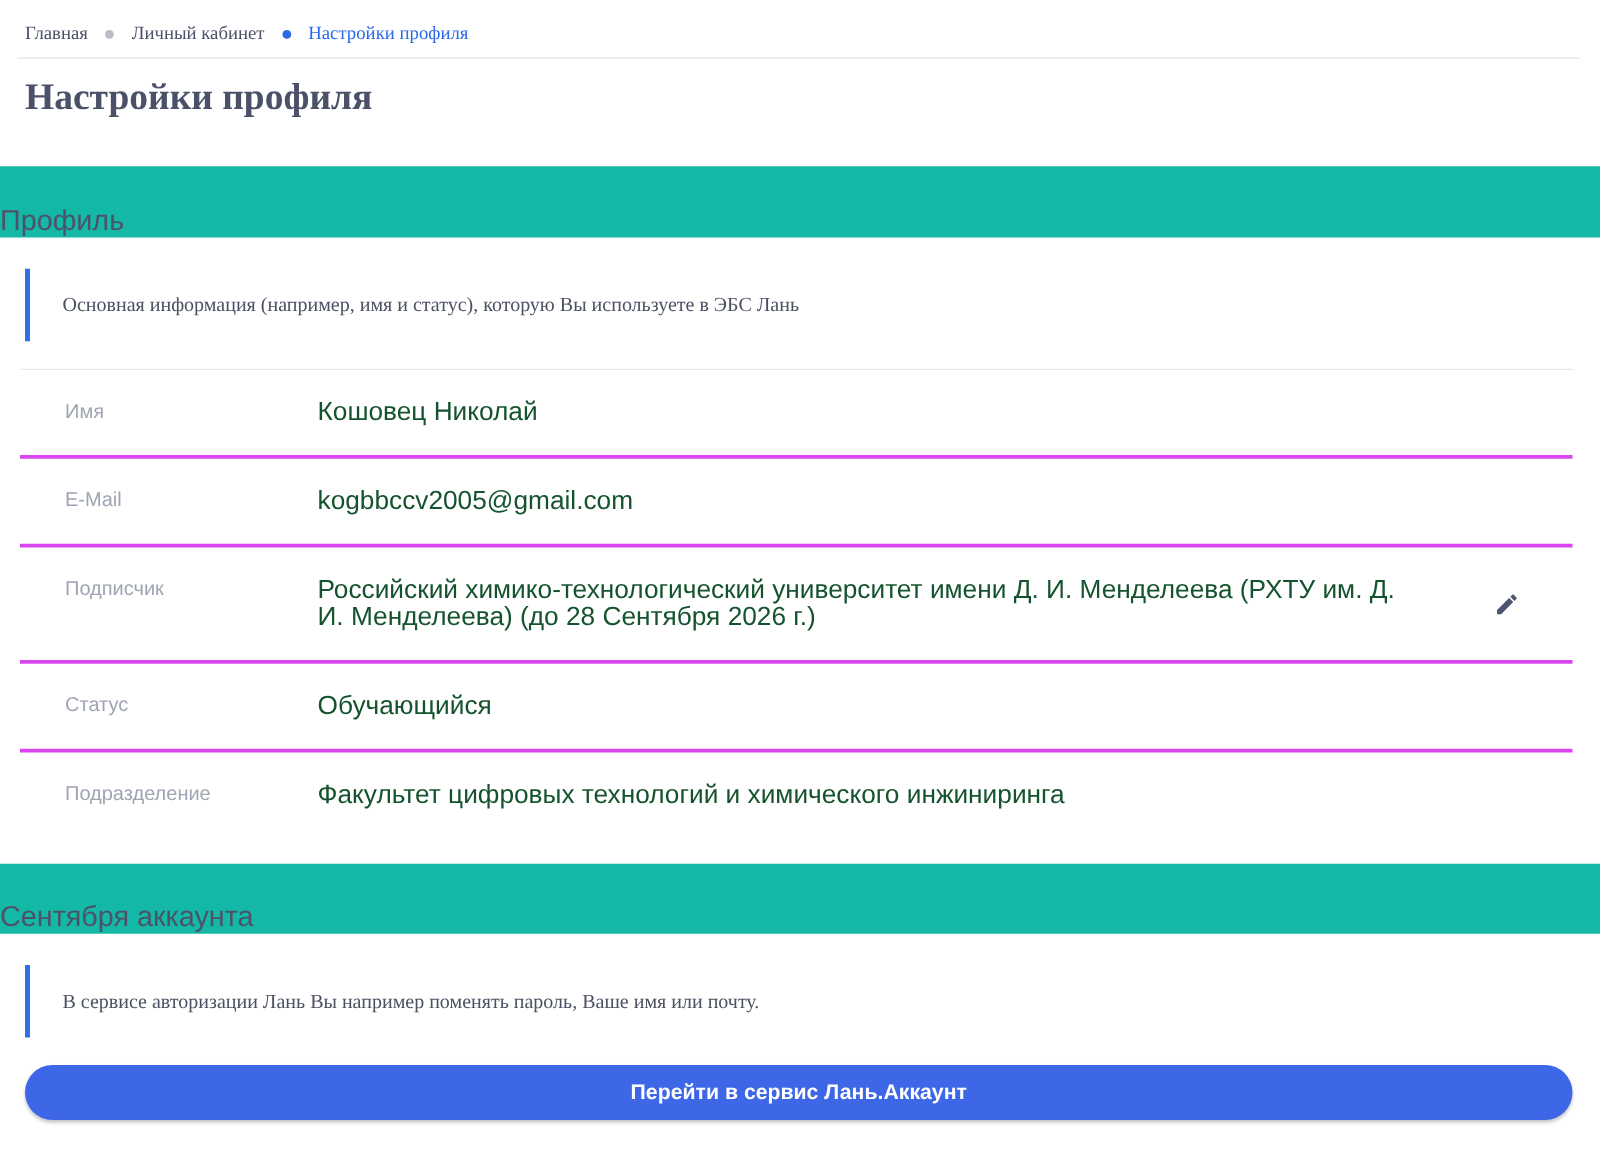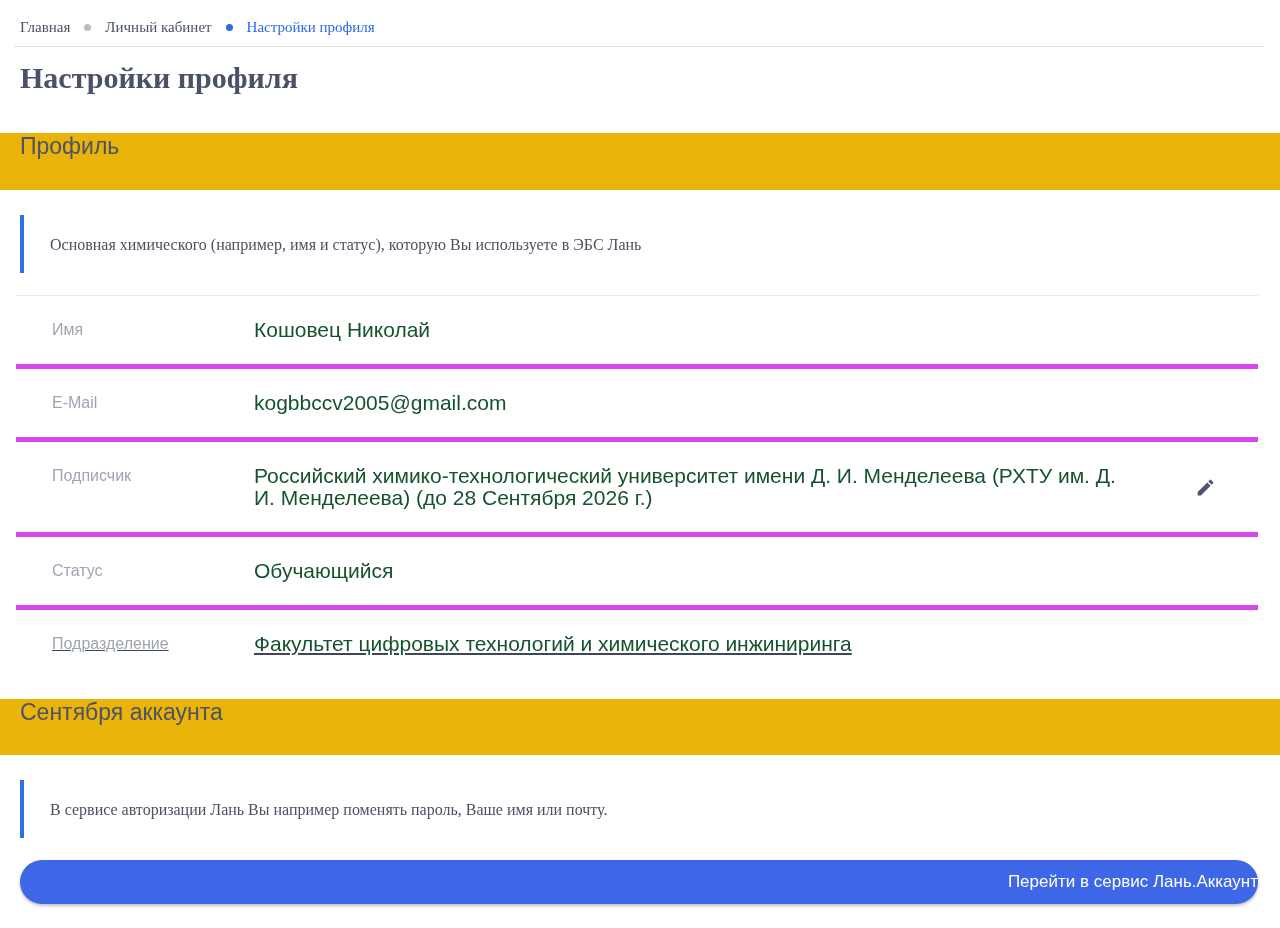--- a/index.html
+++ b/index.html
@@ -37,25 +37,24 @@
     font-size: 30px;
     font-weight: 700;
     color: #4a5168;
     margin: 13px 0 0 0;
     line-height: 36px;
   }
 
   
   .section-band {
     margin-top: 37px;
-    background: #eab308;
+    background: #14b8a6;
     height: 57px;
     display: flex;
-    align-items: flex-start;
-    padding-left: 20px;
+    align-items: flex-end;
   }
   .section-band .band-title {
     font-size: 23px;
     font-weight: 500;
     color: #4c5368;
   }
 
   
   .note {
     margin-top: 25px;
@@ -72,24 +71,24 @@
   }
 
   
   .field-list {
     margin: 22px 22px 0 16px;
     border-top: 1px solid #e8e8e9;
   }
   .field-row {
     display: flex;
     align-items: flex-start;
-    border-bottom: 5px solid #d946ef;
+    border-bottom: 3px solid #d946ef;
     padding: 23px 0;
   }
-  .field-row:last-child { border-bottom: none; text-decoration: underline; }
+  .field-row:last-child { border-bottom: none; }
   .field-label {
     flex: 0 0 238px;
     padding-left: 36px;
     font-size: 16px;
     color: #9fa4b2;
     line-height: 21px;
   }
   .field-value {
     font-size: 21px;
     color: #14532d;
@@ -115,24 +114,23 @@
     display: block;
     margin: 22px 22px 0 20px;
     width: calc(100% - 42px);
     height: 44px;
     background: #3d67e6;
     border: none;
     border-radius: 22px;
     color: #ffffff;
     font-family: "Liberation Sans", "DejaVu Sans", sans-serif;
     font-size: 17px;
-    font-weight: 400;
+    font-weight: 700;
     cursor: pointer;
     box-shadow: 0 2px 3px rgba(120,120,130,0.45);
-    text-align: right;
   }
 </style>
 </head>
 <body>
 
 <div class="pad">
   <nav class="breadcrumb">
     <a class="crumb">Главная</a>
     <span class="crumb-dot"></span>
     <a class="crumb">Личный кабинет</a>
@@ -146,21 +144,21 @@
 <div class="pad">
   <h1 class="page-title">Настройки профиля</h1>
 </div>
 
 <div class="section-band">
   <span class="band-title">Профиль</span>
 </div>
 
 <div class="pad">
   <div class="note">
-    <span class="note-text">Основная химического (например, имя и статус), которую Вы используете в ЭБС Лань</span>
+    <span class="note-text">Основная информация (например, имя и статус), которую Вы используете в ЭБС Лань</span>
   </div>
 </div>
 
 <div class="field-list">
 
   <div class="field-row">
     <div class="field-label">Имя</div>
     <div class="field-value">Кошовец Николай</div>
   </div>
 

